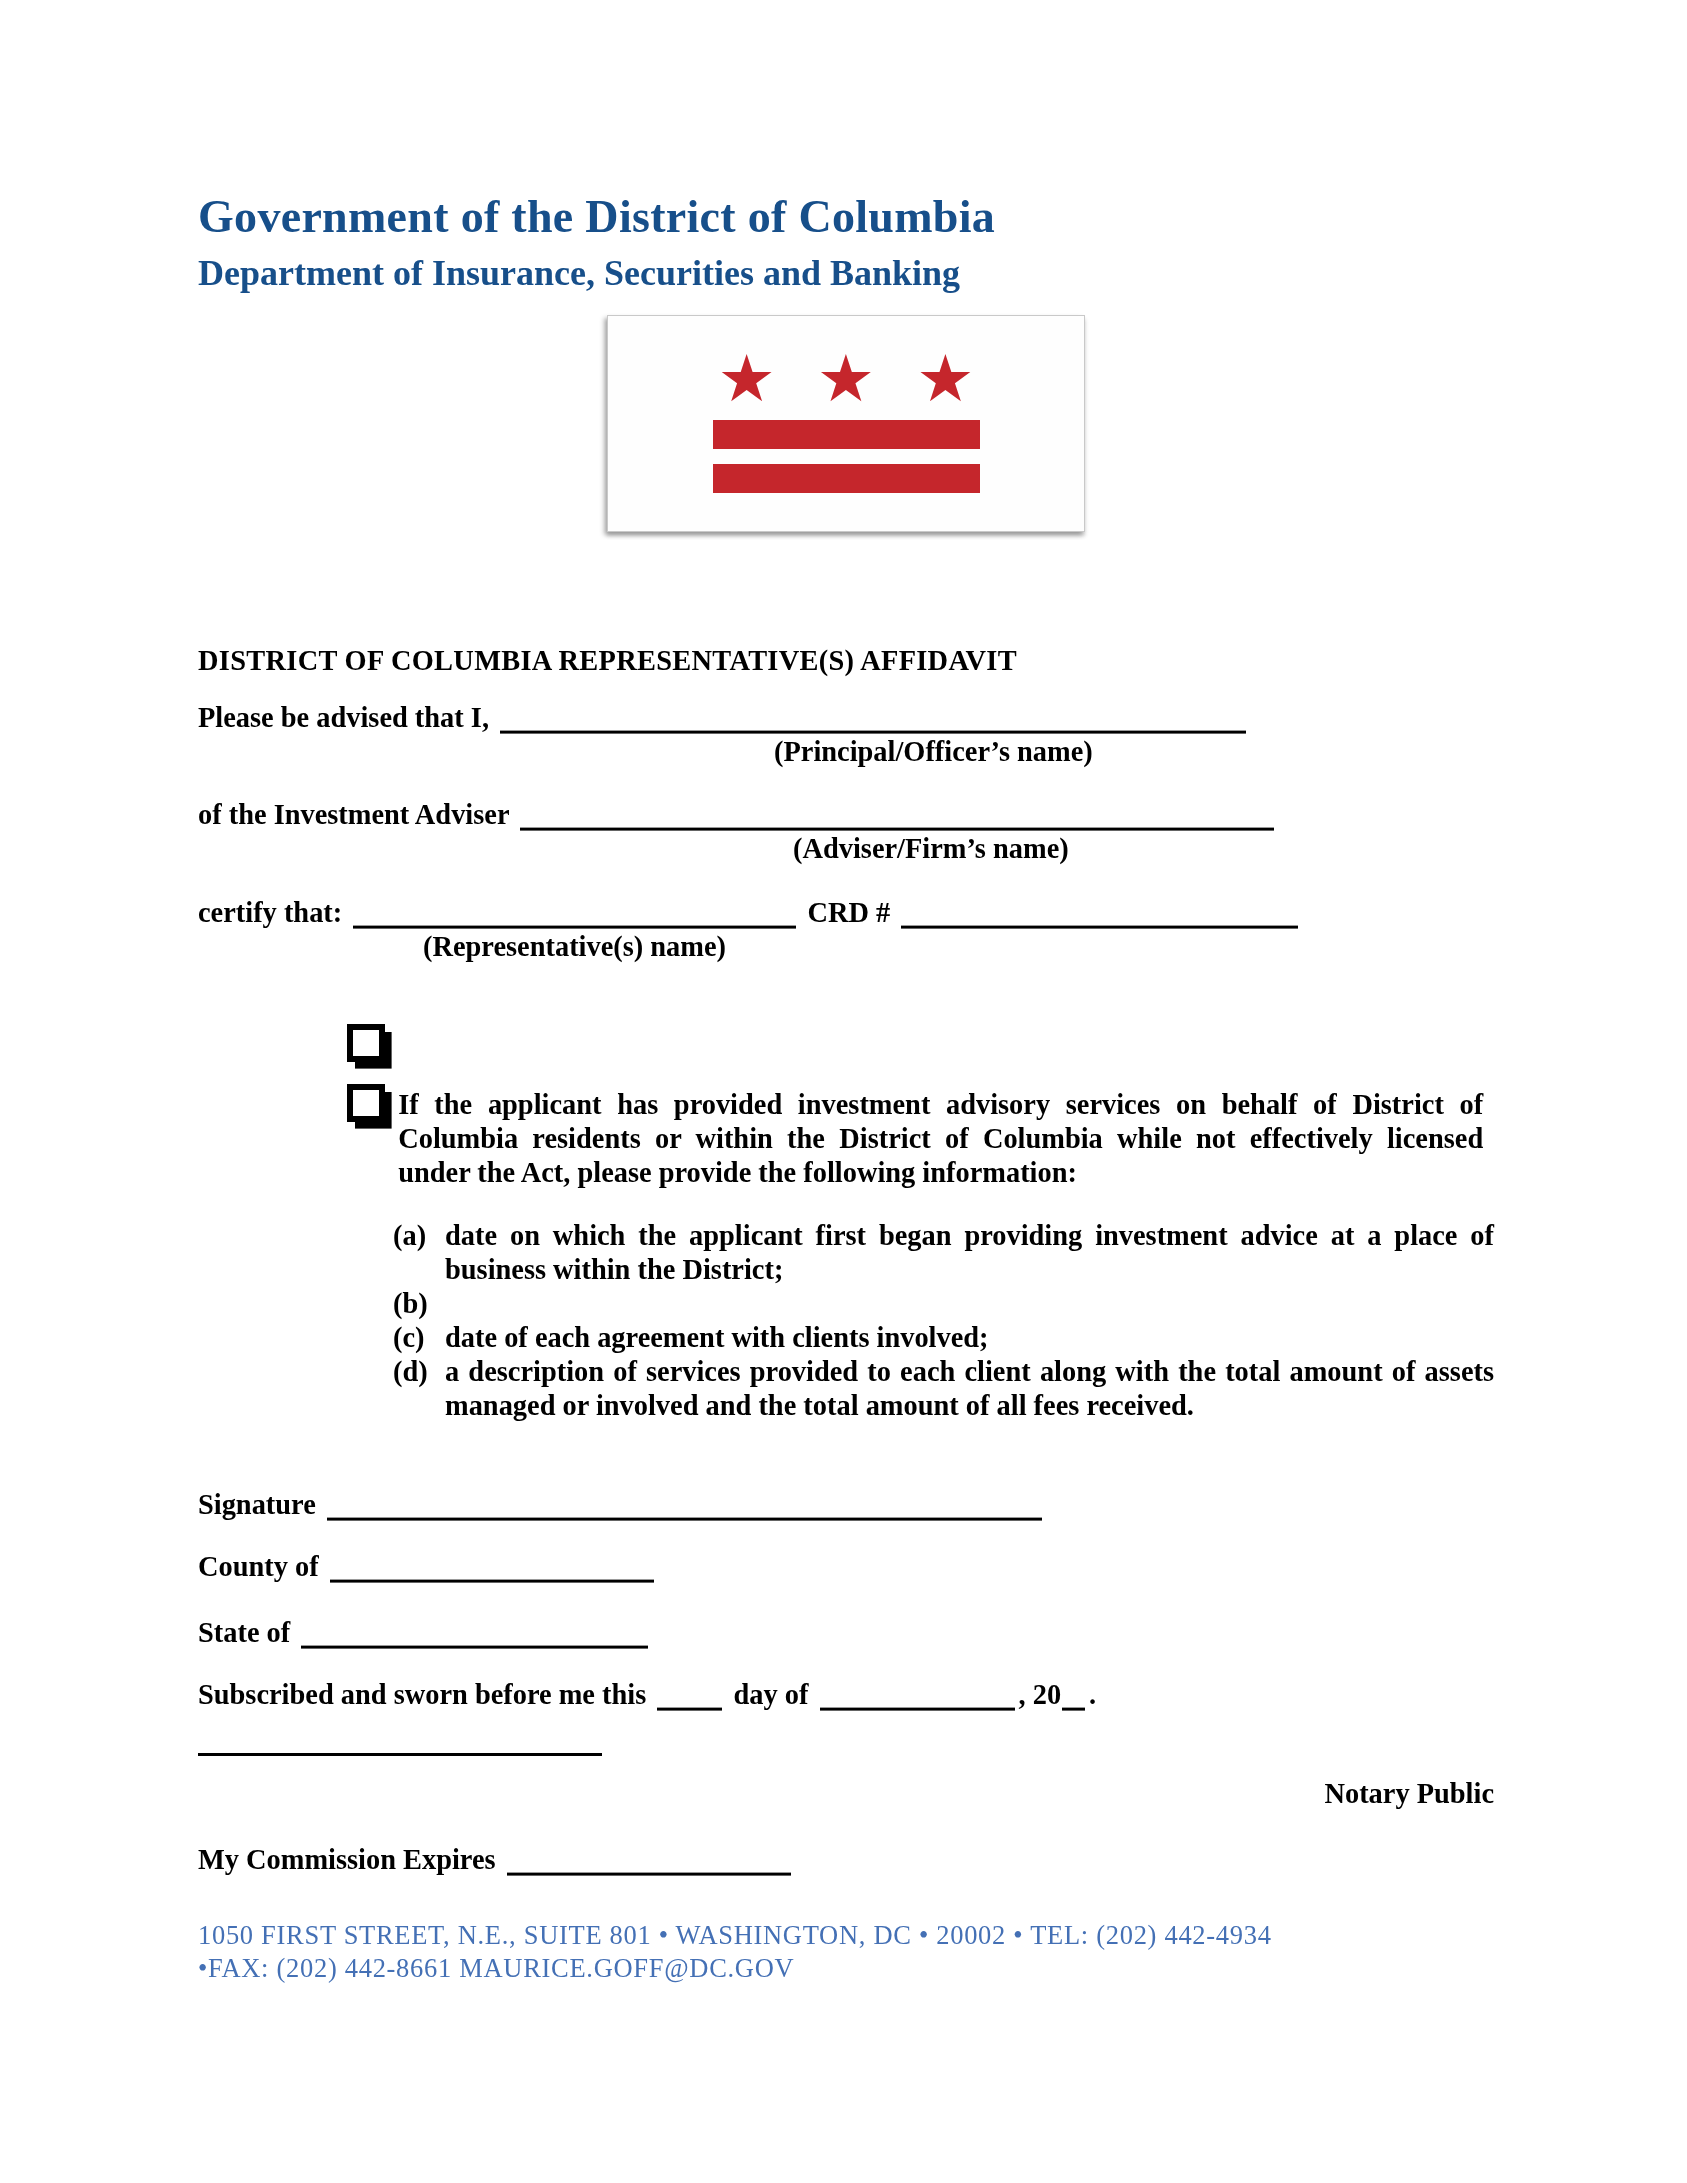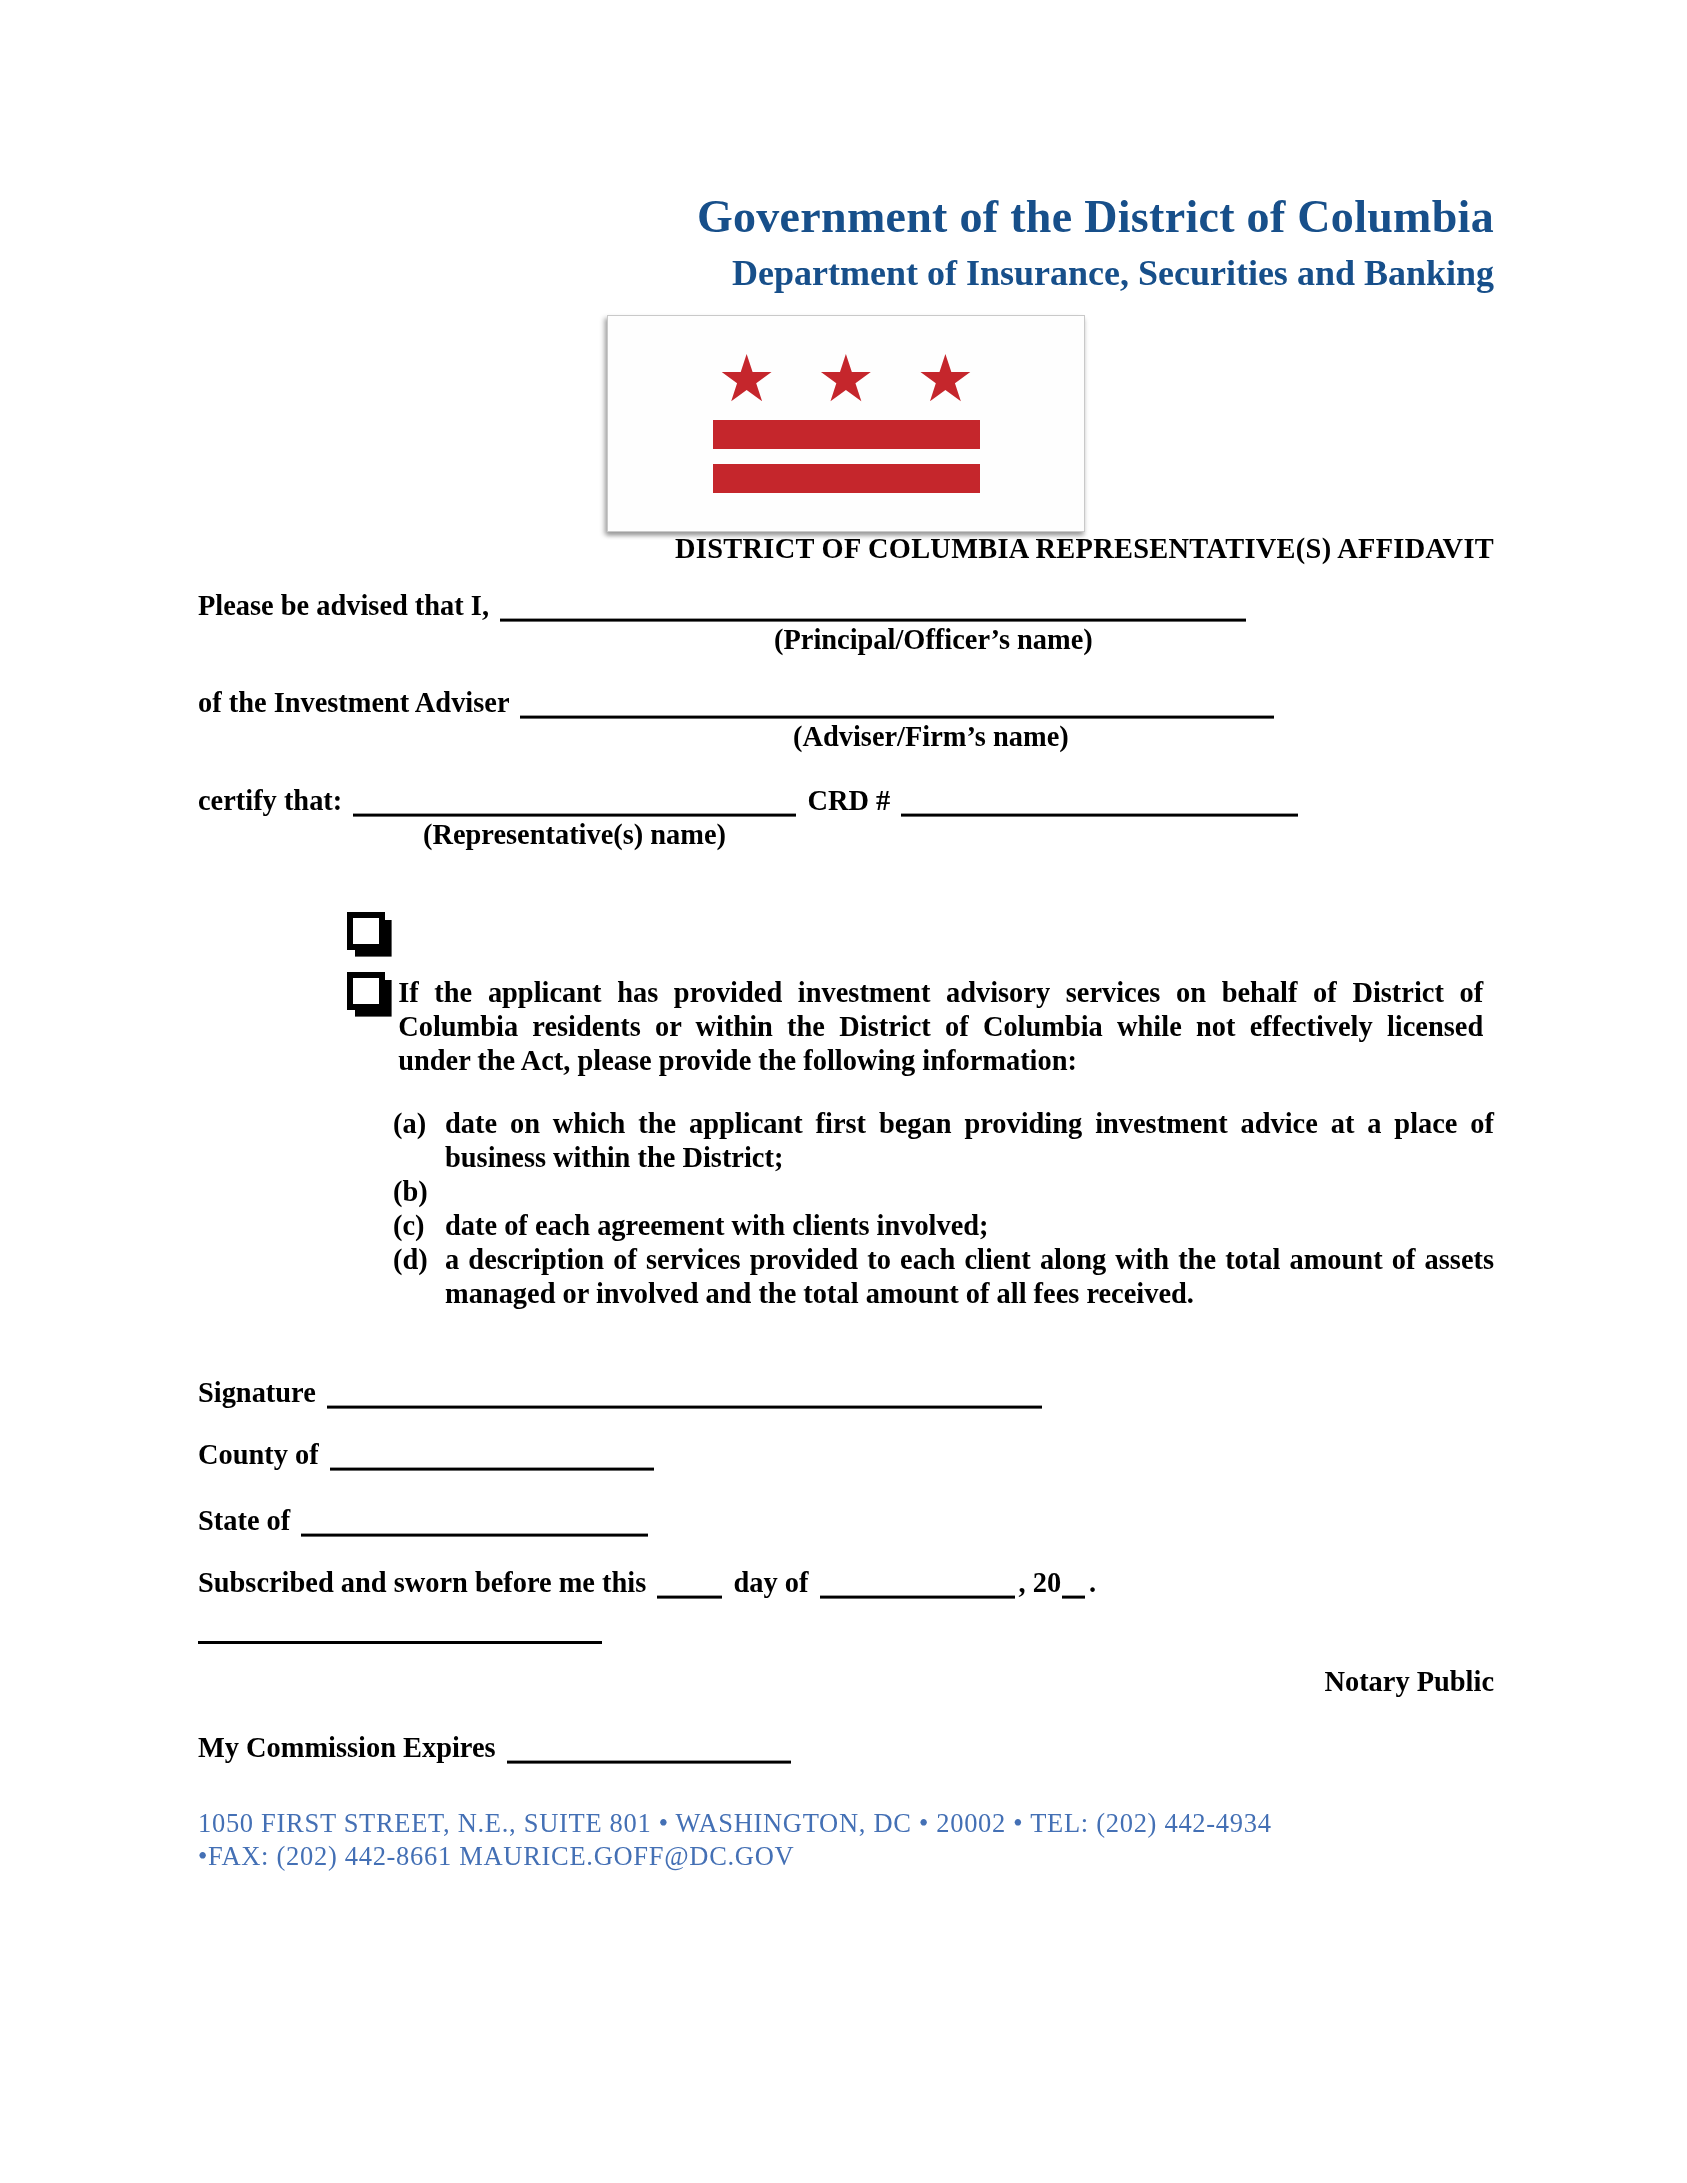--- a/index.html
+++ b/index.html
@@ -16,21 +16,21 @@
     background: #ffffff;
     overflow: hidden;
     font-family: "Liberation Serif", "DejaVu Serif", serif;
     font-weight: bold;
     color: #000;
     font-size: 28.4px;
     line-height: 34px;
     padding: 191px 193px 0 198px;
   }
   
-  .letterhead { text-align: right; }
+  .letterhead { text-align: left; }
   .lh-title {
     font-size: 46px;
     line-height: 51px;
     color: var(--header-blue);
     letter-spacing: 0.3px;
   }
   .lh-subtitle {
     font-size: 36px;
     line-height: 41px;
     margin-top: 10.6px;
@@ -62,21 +62,22 @@
   }
   .flag-bar {
     width: 267px;
     height: 29px;
     background: var(--flag-red);
   }
   .flag-bar.first { margin-top: 13.2px; }
   .flag-bar.second { margin-top: 15px; }
   
   .form-title {
-    text-align: right;
+    margin-top: 112px;
+    text-align: left;
     letter-spacing: 0.3px;
   }
   .row { white-space: nowrap; }
   .blank {
     display: inline-block;
     border-bottom: 3.3px solid #000;
     height: 20px;
     transform: translateY(6.6px);
     margin: 0 4px;
   }

